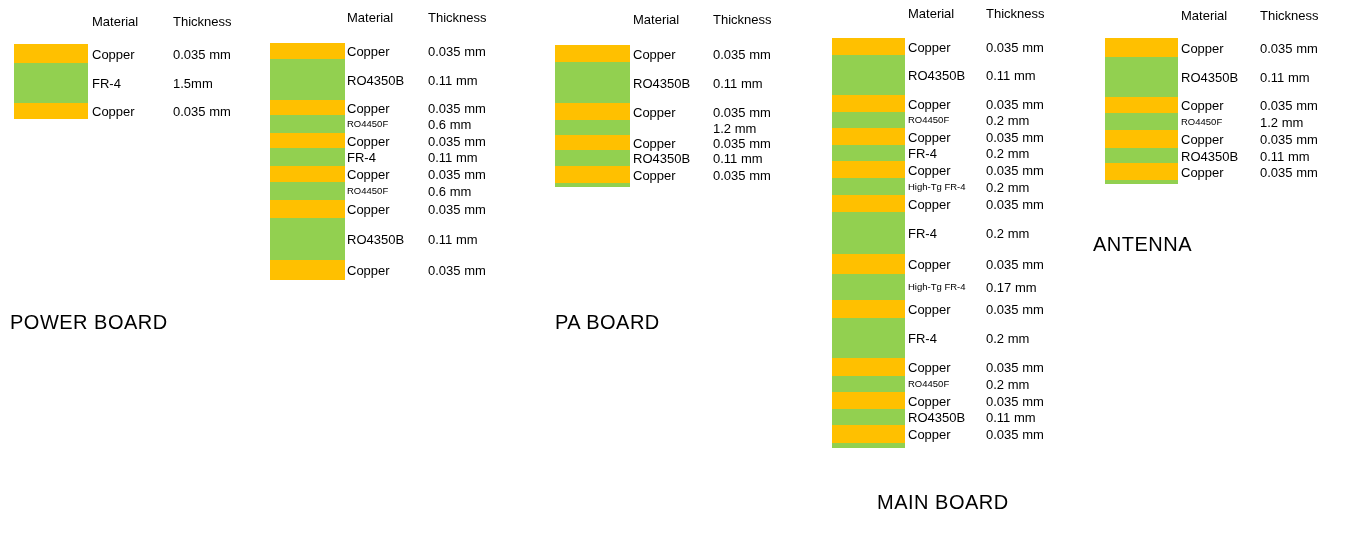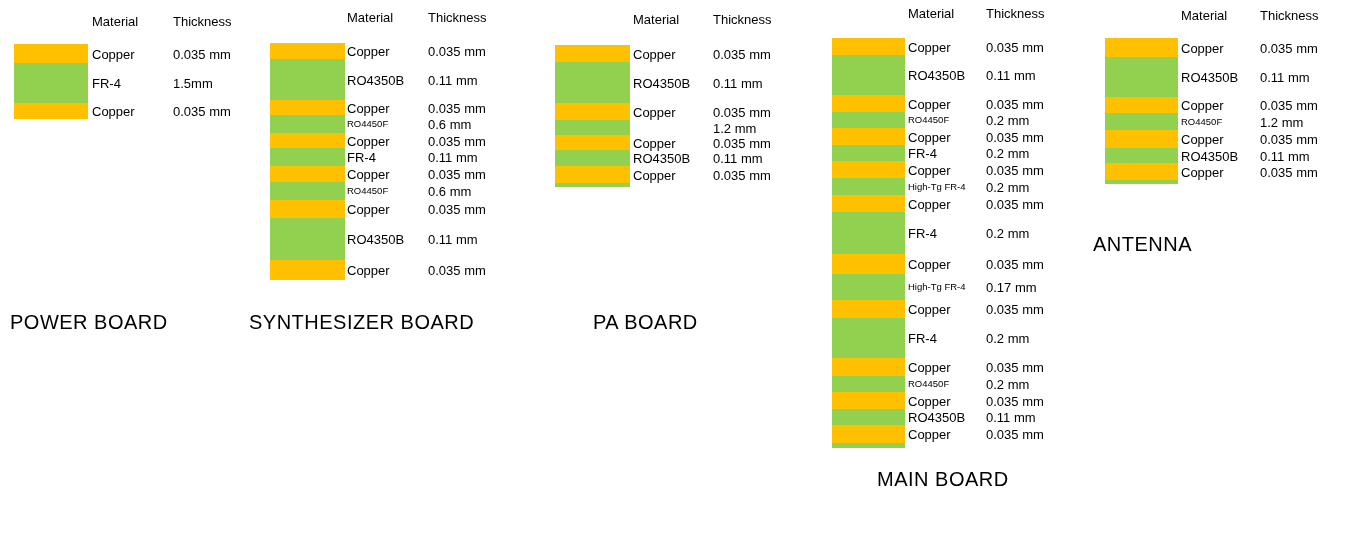--- a/index.html
+++ b/index.html
@@ -79,21 +79,20 @@
     <div class="lbl" style="left: 428px; top: 191px;">0.6 mm</div>
     <div class="layer-bar" style="left: 270px; top: 200px; width: 75px; height: 18px; background: rgb(255, 192, 0);"></div>
     <div class="lbl" style="left: 347px; top: 209px;">Copper</div>
     <div class="lbl" style="left: 428px; top: 209px;">0.035 mm</div>
     <div class="layer-bar" style="left: 270px; top: 218px; width: 75px; height: 42px; background: rgb(146, 208, 80);"></div>
     <div class="lbl" style="left: 347px; top: 239px;">RO4350B</div>
     <div class="lbl" style="left: 428px; top: 239px;">0.11 mm</div>
     <div class="layer-bar" style="left: 270px; top: 260px; width: 75px; height: 20px; background: rgb(255, 192, 0);"></div>
     <div class="lbl" style="left: 347px; top: 270px;">Copper</div>
     <div class="lbl" style="left: 428px; top: 270px;">0.035 mm</div>
-    <div class="board-title" style="left: 249px; top: 312px;">SYNTHESIZER BOARD</div>
     <div class="col-header" style="left: 633px; top: 13px;">Material</div>
     <div class="col-header" style="left: 713px; top: 13px;">Thickness</div>
     <div class="layer-bar" style="left: 555px; top: 45px; width: 75px; height: 17px; background: rgb(255, 192, 0);"></div>
     <div class="lbl" style="left: 633px; top: 53.5px;">Copper</div>
     <div class="lbl" style="left: 713px; top: 53.5px;">0.035 mm</div>
     <div class="layer-bar" style="left: 555px; top: 62px; width: 75px; height: 41px; background: rgb(146, 208, 80);"></div>
     <div class="lbl" style="left: 633px; top: 82.5px;">RO4350B</div>
     <div class="lbl" style="left: 713px; top: 82.5px;">0.11 mm</div>
     <div class="layer-bar" style="left: 555px; top: 103px; width: 75px; height: 17px; background: rgb(255, 192, 0);"></div>
     <div class="lbl" style="left: 633px; top: 111.5px;">Copper</div>
@@ -103,21 +102,21 @@
     <div class="layer-bar" style="left: 555px; top: 135px; width: 75px; height: 15px; background: rgb(255, 192, 0);"></div>
     <div class="lbl" style="left: 633px; top: 142.5px;">Copper</div>
     <div class="lbl" style="left: 713px; top: 142.5px;">0.035 mm</div>
     <div class="layer-bar" style="left: 555px; top: 150px; width: 75px; height: 16px; background: rgb(146, 208, 80);"></div>
     <div class="lbl" style="left: 633px; top: 158px;">RO4350B</div>
     <div class="lbl" style="left: 713px; top: 158px;">0.11 mm</div>
     <div class="layer-bar" style="left: 555px; top: 166px; width: 75px; height: 17px; background: rgb(255, 192, 0);"></div>
     <div class="lbl" style="left: 633px; top: 174.5px;">Copper</div>
     <div class="lbl" style="left: 713px; top: 174.5px;">0.035 mm</div>
     <div class="layer-bar" style="left: 555px; top: 183px; width: 75px; height: 4px; background: rgb(146, 208, 80);"></div>
-    <div class="board-title" style="left: 555px; top: 312px; margin-left: 38px;">PA BOARD</div>
+    <div class="board-title" style="left: 555px; top: 312px;">PA BOARD</div>
     <div class="col-header" style="left: 908px; top: 7px;">Material</div>
     <div class="col-header" style="left: 986px; top: 7px;">Thickness</div>
     <div class="layer-bar" style="left: 832px; top: 38px; width: 73px; height: 17px; background: rgb(255, 192, 0);"></div>
     <div class="lbl" style="left: 908px; top: 46.5px;">Copper</div>
     <div class="lbl" style="left: 986px; top: 46.5px;">0.035 mm</div>
     <div class="layer-bar" style="left: 832px; top: 55px; width: 73px; height: 40px; background: rgb(146, 208, 80);"></div>
     <div class="lbl" style="left: 908px; top: 75px;">RO4350B</div>
     <div class="lbl" style="left: 986px; top: 75px;">0.11 mm</div>
     <div class="layer-bar" style="left: 832px; top: 95px; width: 73px; height: 17px; background: rgb(255, 192, 0);"></div>
     <div class="lbl" style="left: 908px; top: 103.5px;">Copper</div>
@@ -164,21 +163,21 @@
     <div class="layer-bar" style="left: 832px; top: 392px; width: 73px; height: 17px; background: rgb(255, 192, 0);"></div>
     <div class="lbl" style="left: 908px; top: 400.5px;">Copper</div>
     <div class="lbl" style="left: 986px; top: 400.5px;">0.035 mm</div>
     <div class="layer-bar" style="left: 832px; top: 409px; width: 73px; height: 16px; background: rgb(146, 208, 80);"></div>
     <div class="lbl" style="left: 908px; top: 417px;">RO4350B</div>
     <div class="lbl" style="left: 986px; top: 417px;">0.11 mm</div>
     <div class="layer-bar" style="left: 832px; top: 425px; width: 73px; height: 18px; background: rgb(255, 192, 0);"></div>
     <div class="lbl" style="left: 908px; top: 434px;">Copper</div>
     <div class="lbl" style="left: 986px; top: 434px;">0.035 mm</div>
     <div class="layer-bar" style="left: 832px; top: 443px; width: 73px; height: 5px; background: rgb(146, 208, 80);"></div>
-    <div class="board-title" style="left: 877px; top: 469px; text-align: center;">MAIN BOARD</div>
+    <div class="board-title" style="left: 877px; top: 492px; text-align: center;">MAIN BOARD</div>
     <div class="col-header" style="left: 1181px; top: 9px;">Material</div>
     <div class="col-header" style="left: 1260px; top: 9px;">Thickness</div>
     <div class="layer-bar" style="left: 1105px; top: 38px; width: 73px; height: 19px; background: rgb(255, 192, 0);"></div>
     <div class="lbl" style="left: 1181px; top: 47.5px;">Copper</div>
     <div class="lbl" style="left: 1260px; top: 47.5px;">0.035 mm</div>
     <div class="layer-bar" style="left: 1105px; top: 57px; width: 73px; height: 40px; background: rgb(146, 208, 80);"></div>
     <div class="lbl" style="left: 1181px; top: 77px;">RO4350B</div>
     <div class="lbl" style="left: 1260px; top: 77px;">0.11 mm</div>
     <div class="layer-bar" style="left: 1105px; top: 97px; width: 73px; height: 16px; background: rgb(255, 192, 0);"></div>
     <div class="lbl" style="left: 1181px; top: 105px;">Copper</div>

